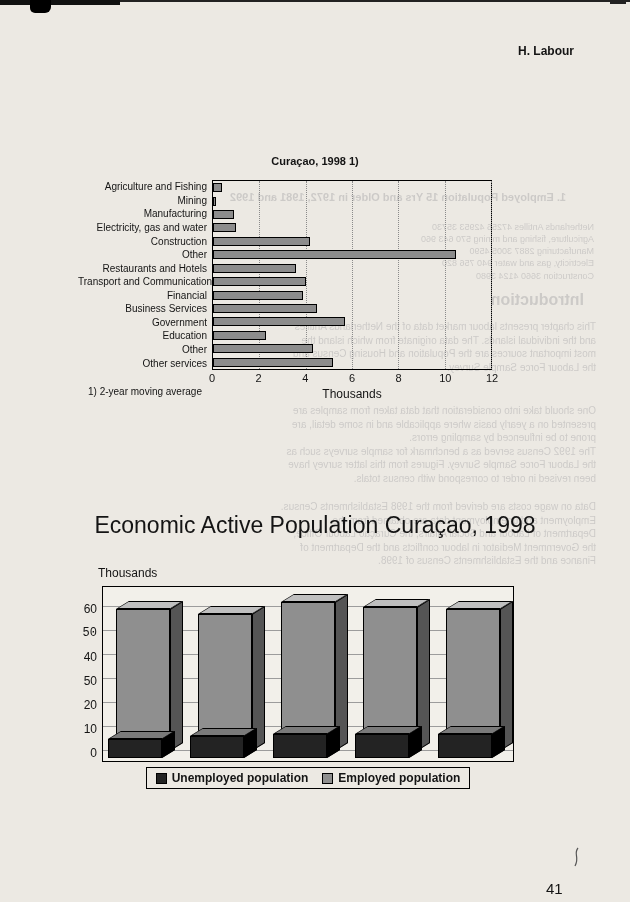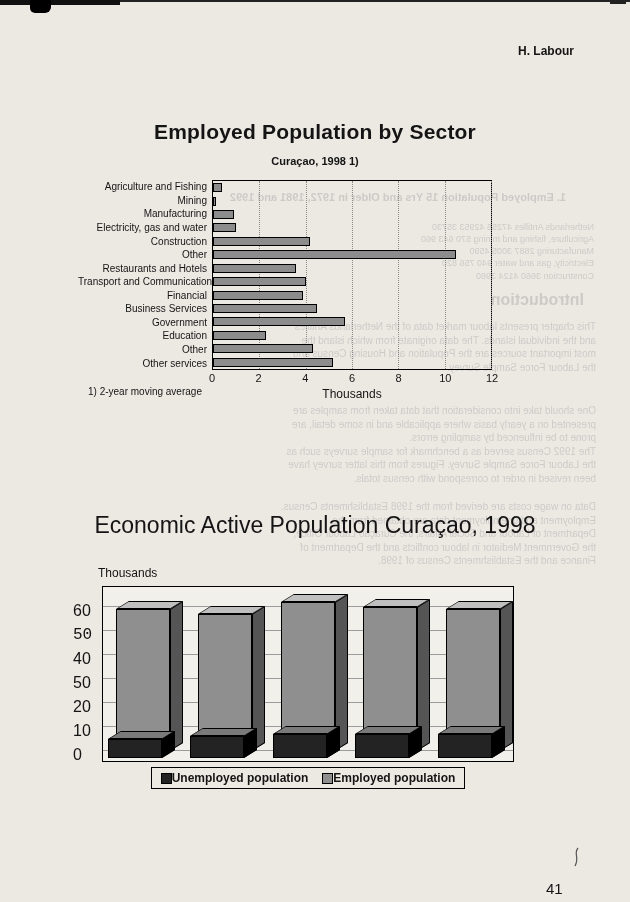--- a/index.html
+++ b/index.html
@@ -25,30 +25,30 @@
   .hbar{height:9px;background:#8c8c8c;border:1px solid #000}
   .c1-xaxis{position:relative;margin-left:134px;width:280px;height:15px}
   .xtick{position:absolute;transform:translateX(-50%);font-size:11px;top:2px}
   .c1-xlabel{margin-left:134px;width:280px;text-align:center;font-size:12px;margin-top:2px}
   .footnote{position:absolute;top:386px;left:88px;font-size:10px}
   .title2{position:absolute;top:512px;left:0;width:100%;text-align:center;font-size:23px}
   .c2{position:absolute;top:566px;left:88px;width:440px}
   .c2-ylabel{font-size:12px;margin:0 0 6px 10px}
   .c2-plot{position:relative;margin-left:14px;width:412px;height:176px;border:1px solid #000;background:#f2f0ea}
   .hgrid{position:absolute;left:0;right:0;border-top:1px solid #9c9c9c}
-  .ytick{position:absolute;left:-30px;width:24px;font-size:16px}
+  .ytick{position:absolute;left:-30px;width:24px;text-align:right;font-size:12px}
   .bar3d{position:absolute}
   .b3face{position:absolute;left:0;top:0;width:100%;height:100%;border:1px solid #000}
   .b3top{position:absolute;left:0;top:-8px;width:100%;height:8px;border:1px solid #000;transform:skewX(-58.4deg);transform-origin:left bottom}
   .b3side{position:absolute;left:100%;top:0;width:13px;height:100%;border:1px solid #000;transform:skewY(-31.6deg);transform-origin:left bottom}
   .c2-xlabels{position:relative;margin-left:14px;width:412px;height:18px}
   .c2xl{position:absolute;transform:translateX(-50%);font-size:12.5px;top:3px}
   .legend-row{margin-left:14px;width:412px;display:flex;justify-content:center;margin-top:5px}
   .legend{display:inline-flex;align-items:center;gap:14px;border:1px solid #000;padding:3px 9px;background:#ece9e3}
-  .legend-item{display:flex;align-items:center;font-size:12px;font-weight:bold}
+  .legend-item{display:flex;align-items:center;gap:5px;font-size:12px;font-weight:bold}
   .swatch{width:11px;height:11px;border:1px solid #000;display:inline-block}
   .pagenum{position:absolute;top:880px;left:546px;font-size:15px}
   .penmark{position:absolute;top:846px;left:568px}
 </style>
 </head>
 <body>
 
 <div class="page">
   <div class="ghost">
       <div class="ghost-block" style="top: 190px; left: 96px; width: 470px; font-size: 11px; font-weight: bold;">
@@ -89,21 +89,20 @@
 
   <div class="edge-top"></div>
   <div class="edge-top-thick"></div>
   <div class="corner-blob"></div>
   <div class="edge-nub"></div>
 
   <div class="layer">
 
     <div class="header">H. Labour</div>
 
-    <div class="title1">Employed Population by Sector</div>
     <div class="subtitle1">Curaçao, 1998 1)</div>
 
     <div class="c1">
       <div class="c1-grid">
         <div class="c1-labels">
             <div class="c1lab">Agriculture and Fishing</div>
             <div class="c1lab">Mining</div>
             <div class="c1lab">Manufacturing</div>
             <div class="c1lab">Electricity, gas and water</div>
             <div class="c1lab">Construction</div>

